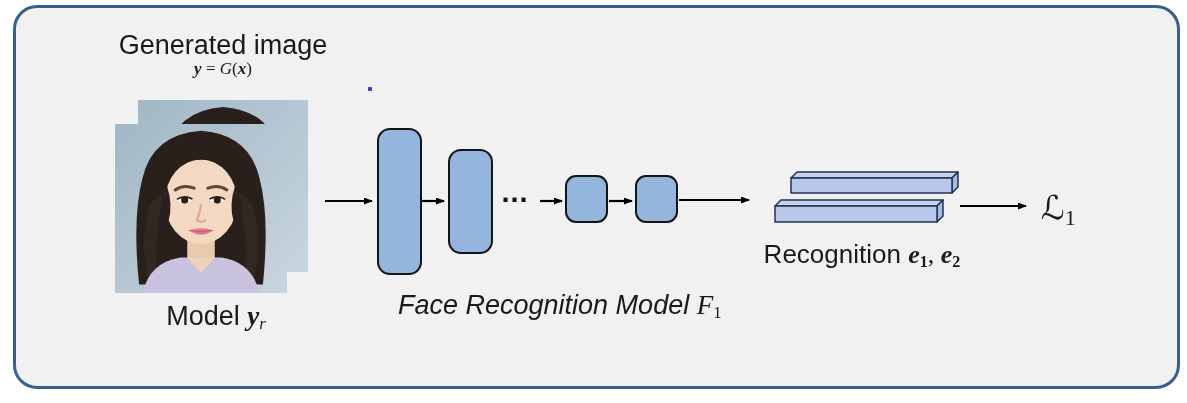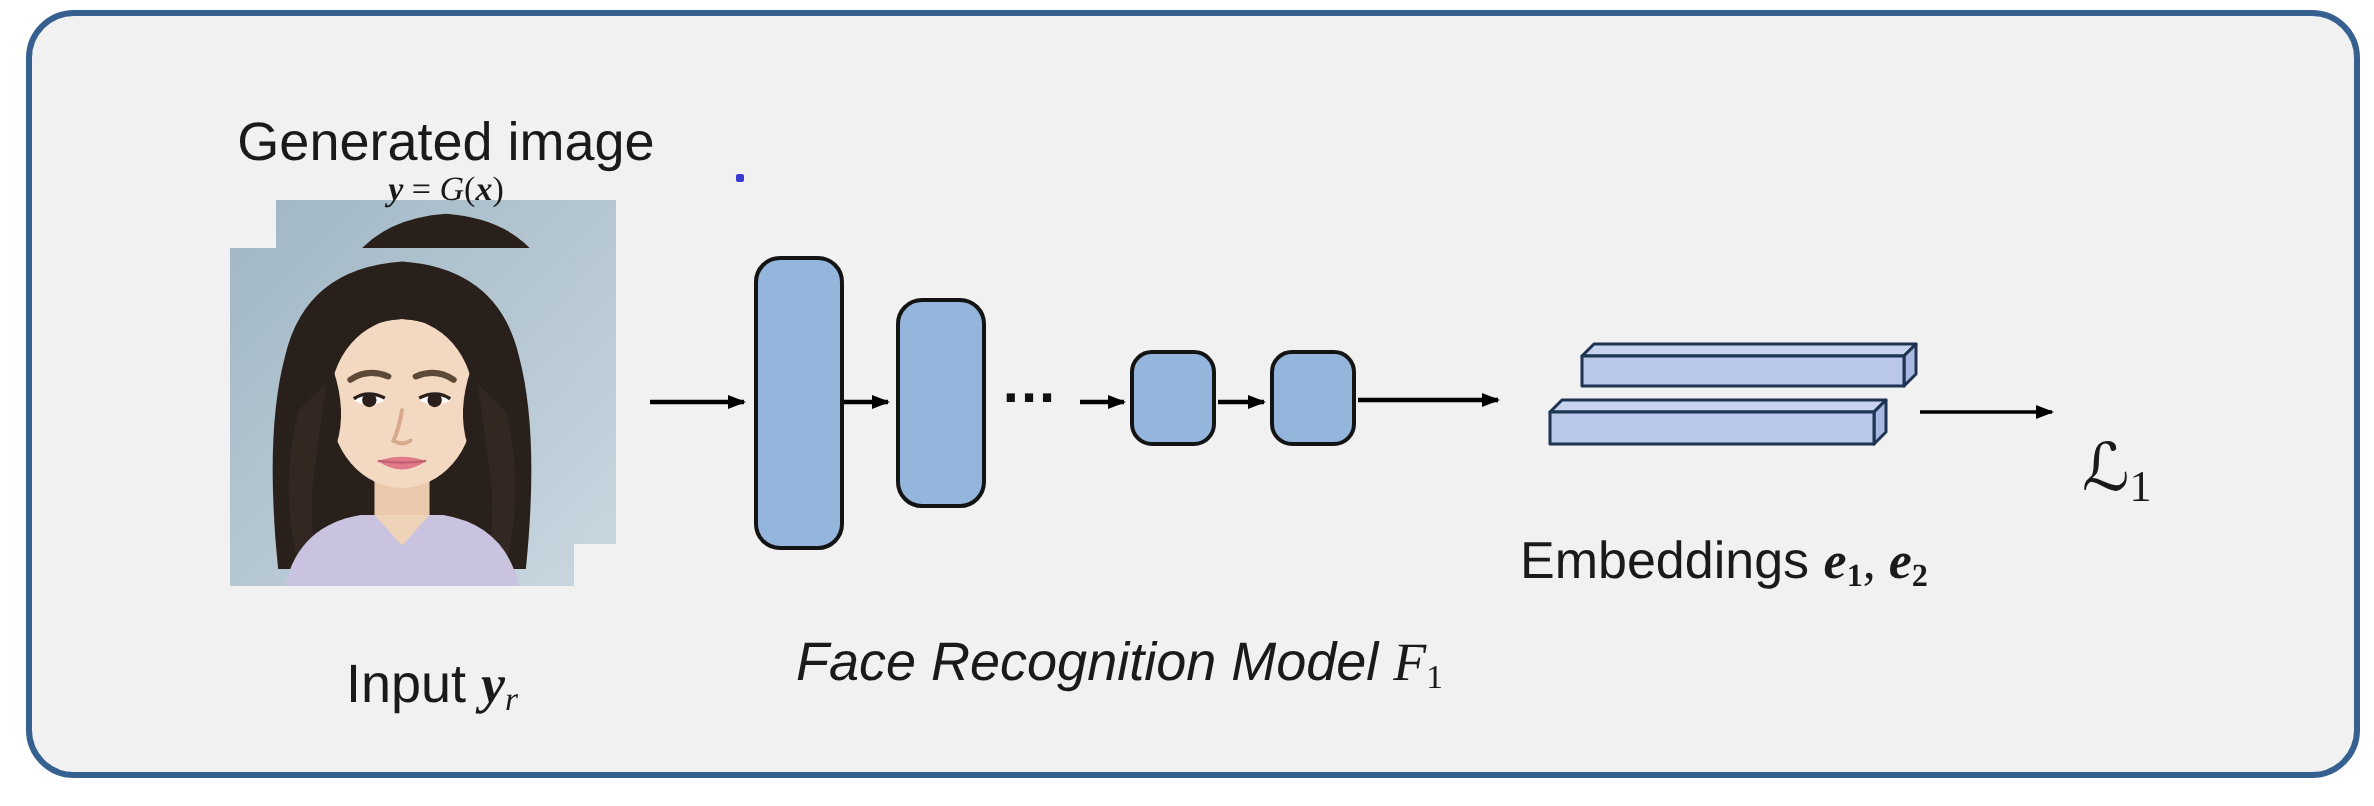--- a/index.html
+++ b/index.html
@@ -16,21 +16,21 @@
 
   .frame {
     position: absolute;
     left: 13px; top: 5px;
     width: 1167px; height: 384px;
     background: #f1f1f2;
     border: 3px solid #36608f;
     border-radius: 24px;
   }
 
-  .label { position: absolute; color: #1a1a1a; white-space: pre; margin-top: 26px; }
+  .label { position: absolute; color: #1a1a1a; white-space: pre; }
 
   .gen-label {
     left: 98px; top: 30px; width: 250px;
     text-align: center;
     font-size: 27px;
   }
   .gen-formula {
     left: 98px; top: 59px; width: 250px;
     text-align: center;
     font-size: 17px;
@@ -187,23 +187,23 @@
   <div class="block block-1"></div>
   <div class="block block-2"></div>
   <div class="dots">...</div>
   <div class="block block-3"></div>
   <div class="block block-4"></div>
 
   <div class="label gen-label">Generated image</div>
 
   <div class="label gen-formula"><span class="mbi">y</span><span class="mser"> = </span><span class="mi">G</span><span class="mser">(</span><span class="mbi">x</span><span class="mser">)</span></div>
 
-  <div class="label input-label"><span>Input </span><span class="mbi">y</span><span class="msub">r</span></div>
+  <div class="label input-label"><span>Model </span><span class="mbi">y</span><span class="msub">r</span></div>
 
   <div class="label model-label"><span>Face Recognition Model </span><span class="mi">F</span><span class="msub" style="font-style:normal">1</span></div>
 
-  <div class="label emb-label"><span>Embeddings </span><span class="mbi">e</span><span class="msub msub-b" style="font-style:normal">1</span><span class="mser">, </span><span class="mbi">e</span><span class="msub msub-b" style="font-style:normal">2</span></div>
+  <div class="label emb-label"><span>Recognition </span><span class="mbi">e</span><span class="msub msub-b" style="font-style:normal">1</span><span class="mser">, </span><span class="mbi">e</span><span class="msub msub-b" style="font-style:normal">2</span></div>
 
   <div class="label loss-label"><span>ℒ</span><span class="msub" style="font-style:normal">1</span></div>
 
   <div class="stray-dot"></div>
 
 </div>
 
 </body></html>

